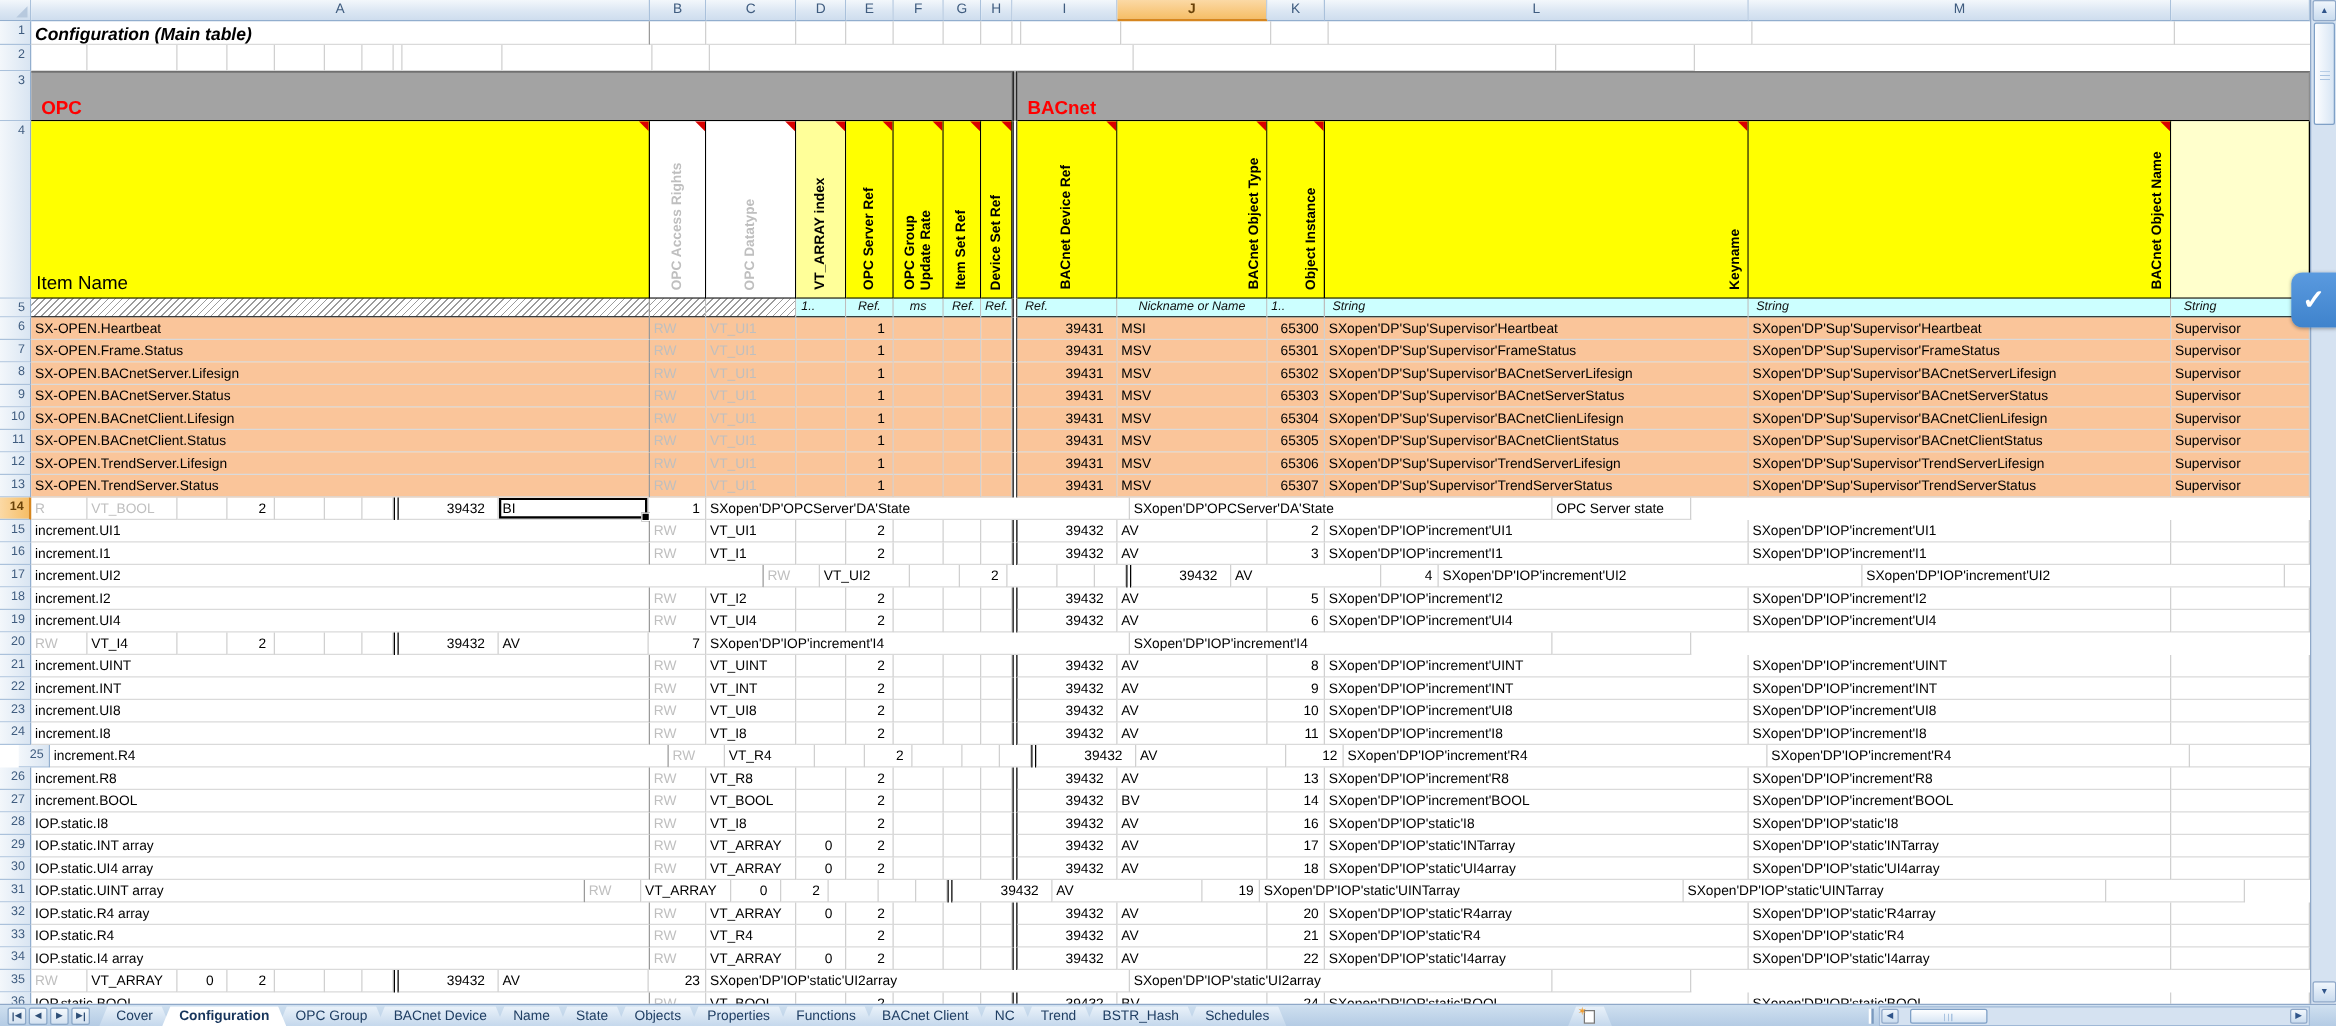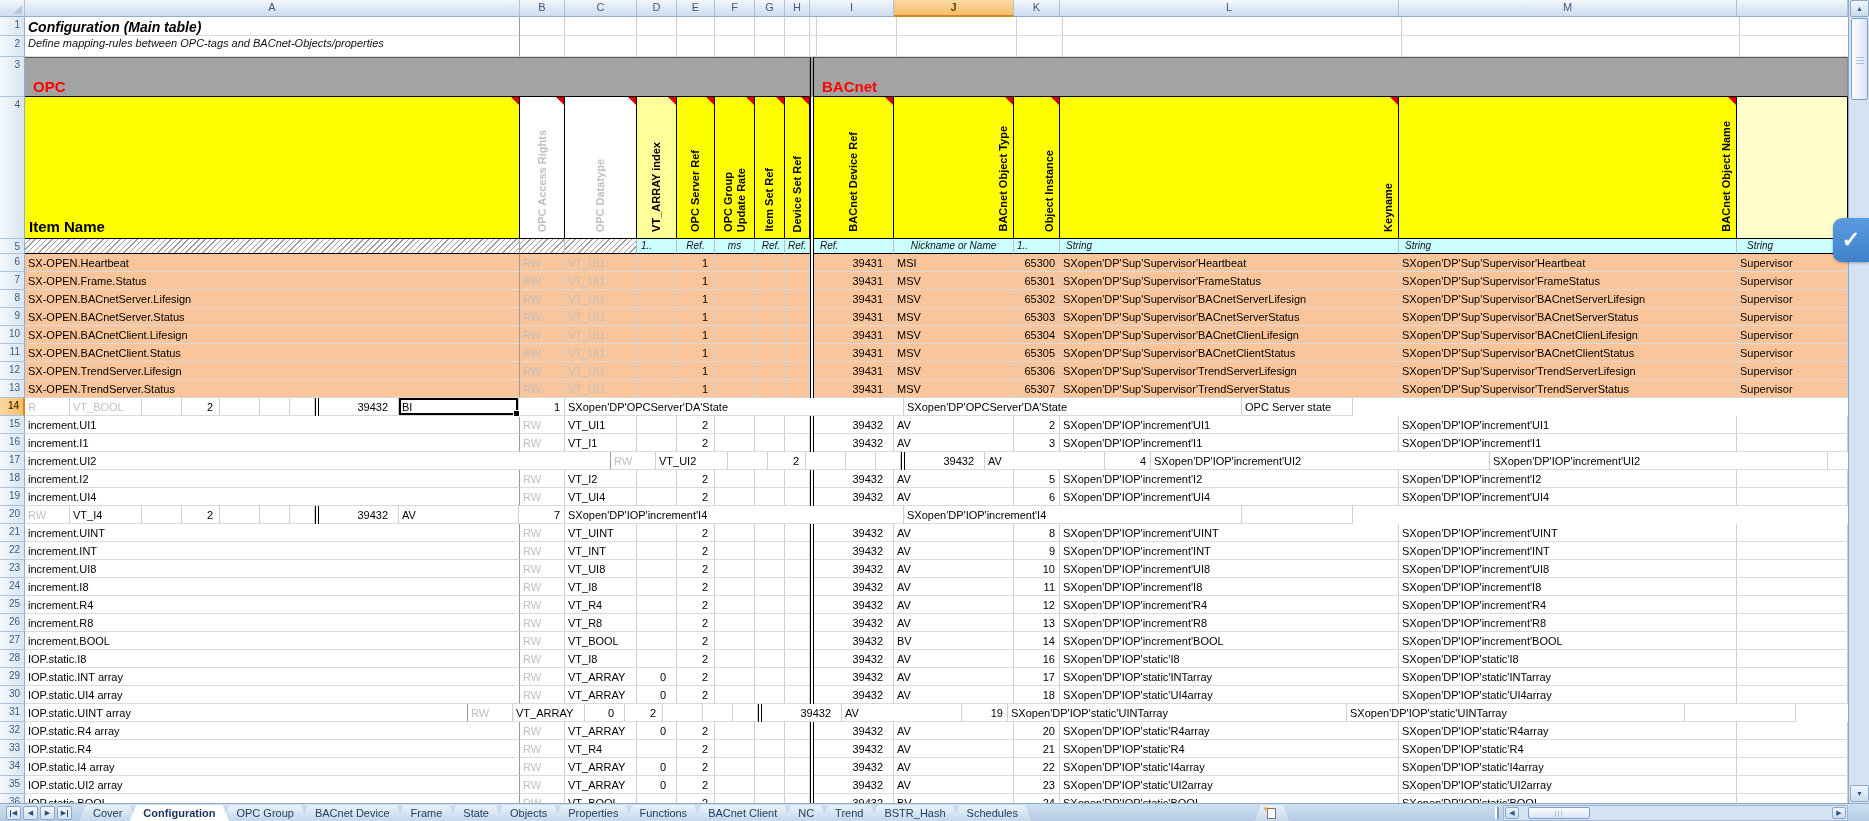--- a/index.html
+++ b/index.html
@@ -31,21 +31,21 @@
   .seclbl{color:#FF0000;font-weight:bold;font-size:15px;padding:0 0 1px 5px;}
   
   .hd{border-right:1px solid #000;border-bottom:1px solid #000;display:flex;
       align-items:flex-end;justify-content:center;padding:0 0 6px 0;}
   .hd:before{content:"";position:absolute;top:0;right:0;
       border-left:8px solid transparent;border-top:8px solid #D90000;}
   .vt{writing-mode:vertical-rl;transform:rotate(180deg);font-weight:bold;font-size:11px;
       white-space:nowrap;line-height:13px;}
   .graytxt{color:#BFBFBF;}
   .hd-right{justify-content:flex-end;padding-right:3px;}
-  .itemname{font-weight:bold;font-size:15px;justify-content:flex-start;padding:0 0 3px 4px;align-items:flex-end;}
+  .itemname{font-weight:normal;font-size:15px;justify-content:flex-start;padding:0 0 3px 4px;align-items:flex-end;}
   
   .sub{background:#CCFFFF;font-style:italic;font-size:10px;color:#101010;
        border-bottom:1px solid #000;border-right:1px solid #BDBDBD;padding-top:1px;}
   .hatch{background:repeating-linear-gradient(135deg,#FFFFFF 0,#FFFFFF 3px,#9C9C9C 3px,#9C9C9C 4px);}
   
   .dc{line-height:16px;}
   .num{text-align:right;}
   .orange{background:#FAC59A;}
   .divider{border-left:1px solid #000;border-right:1px solid #000;background:#fff;border-bottom:none;padding:0;}
   .aedge{border-right:1px solid #9A9A9A;}
@@ -131,21 +131,20 @@
       <div class="cell " style="width: 4px; height: 19px;"></div>
       <div class="cell " style="width: 80px; height: 19px;"></div>
       <div class="cell " style="width: 120px; height: 19px;"></div>
       <div class="cell " style="width: 46px; height: 19px;"></div>
       <div class="cell " style="width: 339px; height: 19px;"></div>
       <div class="cell " style="width: 338px; height: 19px;"></div>
       <div class="cell " style="width: 111px; height: 19px;"></div>
     </div>
     <div class="row" style="height: 21px;">
       <div class="cell gut" style="width: 25px; height: 21px;">2</div>
-      <div class="cell t2 aedge" style="width: 495px; height: 21px;">Define mapping-rules between OPC-tags and BACnet-Objects/properties</div>
       <div class="cell " style="width: 45px; height: 21px;"></div>
       <div class="cell " style="width: 72px; height: 21px;"></div>
       <div class="cell " style="width: 40px; height: 21px;"></div>
       <div class="cell " style="width: 38px; height: 21px;"></div>
       <div class="cell " style="width: 40px; height: 21px;"></div>
       <div class="cell " style="width: 30px; height: 21px;"></div>
       <div class="cell " style="width: 25px; height: 21px;"></div>
       <div class="cell " style="width: 4px; height: 21px;"></div>
       <div class="cell " style="width: 80px; height: 21px;"></div>
       <div class="cell " style="width: 120px; height: 21px;"></div>
@@ -560,21 +559,21 @@
       <div class="cell dc" style="width: 30px; height: 18px;"></div>
       <div class="cell dc" style="width: 25px; height: 18px;"></div>
       <div class="cell divider" style="width: 4px; height: 18px;"></div>
       <div class="cell dc num" style="width: 80px; height: 18px; padding-right: 10px;">39432</div>
       <div class="cell dc" style="width: 120px; height: 18px;">AV</div>
       <div class="cell dc num" style="width: 46px; height: 18px; padding-right: 4px;">11</div>
       <div class="cell dc" style="width: 339px; height: 18px;">SXopen'DP'IOP'increment'I8</div>
       <div class="cell dc" style="width: 338px; height: 18px;">SXopen'DP'IOP'increment'I8</div>
       <div class="cell dc" style="width: 111px; height: 18px;"></div>
     </div>
-    <div class="row" style="height: 18px;">
+    <div class="row" style="height: 18px; margin-left: 15px;">
       <div class="cell gut" style="width: 25px; height: 18px;">25</div>
       <div class="cell dc aedge" style="width: 495px; height: 18px;">increment.R4</div>
       <div class="cell dc graytxt" style="width: 45px; height: 18px;">RW</div>
       <div class="cell dc" style="width: 72px; height: 18px;">VT_R4</div>
       <div class="cell dc num" style="width: 40px; height: 18px; padding-right: 10px;"></div>
       <div class="cell dc num" style="width: 38px; height: 18px; padding-right: 6px;">2</div>
       <div class="cell dc" style="width: 40px; height: 18px;"></div>
       <div class="cell dc" style="width: 30px; height: 18px;"></div>
       <div class="cell dc" style="width: 25px; height: 18px;"></div>
       <div class="cell divider" style="width: 4px; height: 18px;"></div>
@@ -742,21 +741,20 @@
       <div class="cell divider" style="width: 4px; height: 18px;"></div>
       <div class="cell dc num" style="width: 80px; height: 18px; padding-right: 10px;">39432</div>
       <div class="cell dc" style="width: 120px; height: 18px;">AV</div>
       <div class="cell dc num" style="width: 46px; height: 18px; padding-right: 4px;">22</div>
       <div class="cell dc" style="width: 339px; height: 18px;">SXopen'DP'IOP'static'I4array</div>
       <div class="cell dc" style="width: 338px; height: 18px;">SXopen'DP'IOP'static'I4array</div>
       <div class="cell dc" style="width: 111px; height: 18px;"></div>
     </div>
     <div class="row" style="height: 18px;">
       <div class="cell gut" style="width: 25px; height: 18px;">35</div>
-      <div class="cell dc aedge" style="width: 495px; height: 18px;">IOP.static.UI2 array</div>
       <div class="cell dc graytxt" style="width: 45px; height: 18px;">RW</div>
       <div class="cell dc" style="width: 72px; height: 18px;">VT_ARRAY</div>
       <div class="cell dc num" style="width: 40px; height: 18px; padding-right: 10px;">0</div>
       <div class="cell dc num" style="width: 38px; height: 18px; padding-right: 6px;">2</div>
       <div class="cell dc" style="width: 40px; height: 18px;"></div>
       <div class="cell dc" style="width: 30px; height: 18px;"></div>
       <div class="cell dc" style="width: 25px; height: 18px;"></div>
       <div class="cell divider" style="width: 4px; height: 18px;"></div>
       <div class="cell dc num" style="width: 80px; height: 18px; padding-right: 10px;">39432</div>
       <div class="cell dc" style="width: 120px; height: 18px;">AV</div>
@@ -810,21 +808,21 @@
     <div class="nav">
         <span style="font-size:7px;">▶</span>
         <span class="navbar"></span>
       </div>
   </div>
   <div id="tabs">
       <div class="tab">Cover</div>
       <div class="tab active">Configuration</div>
       <div class="tab">OPC Group</div>
       <div class="tab">BACnet Device</div>
-      <div class="tab">Frame</div>
+      <div class="tab">Name</div>
       <div class="tab">State</div>
       <div class="tab">Objects</div>
       <div class="tab">Properties</div>
       <div class="tab">Functions</div>
       <div class="tab">BACnet Client</div>
       <div class="tab">NC</div>
       <div class="tab">Trend</div>
       <div class="tab">BSTR_Hash</div>
       <div class="tab">Schedules</div>
     </div>

